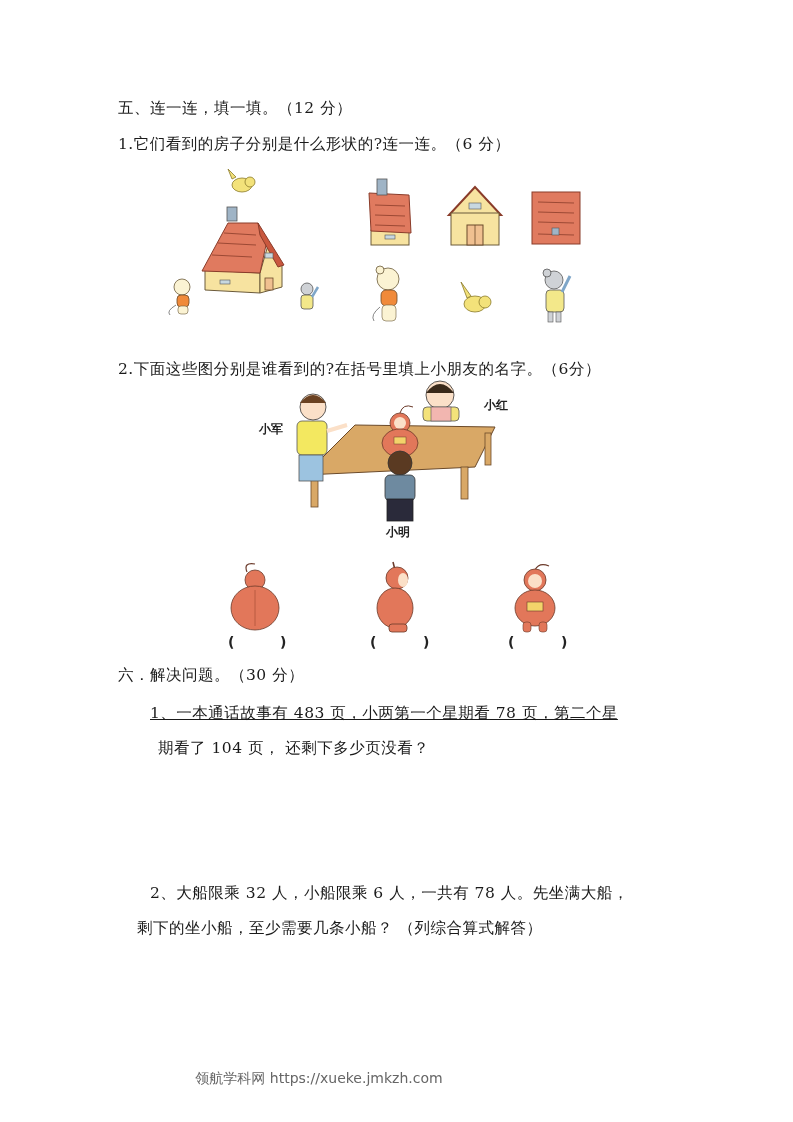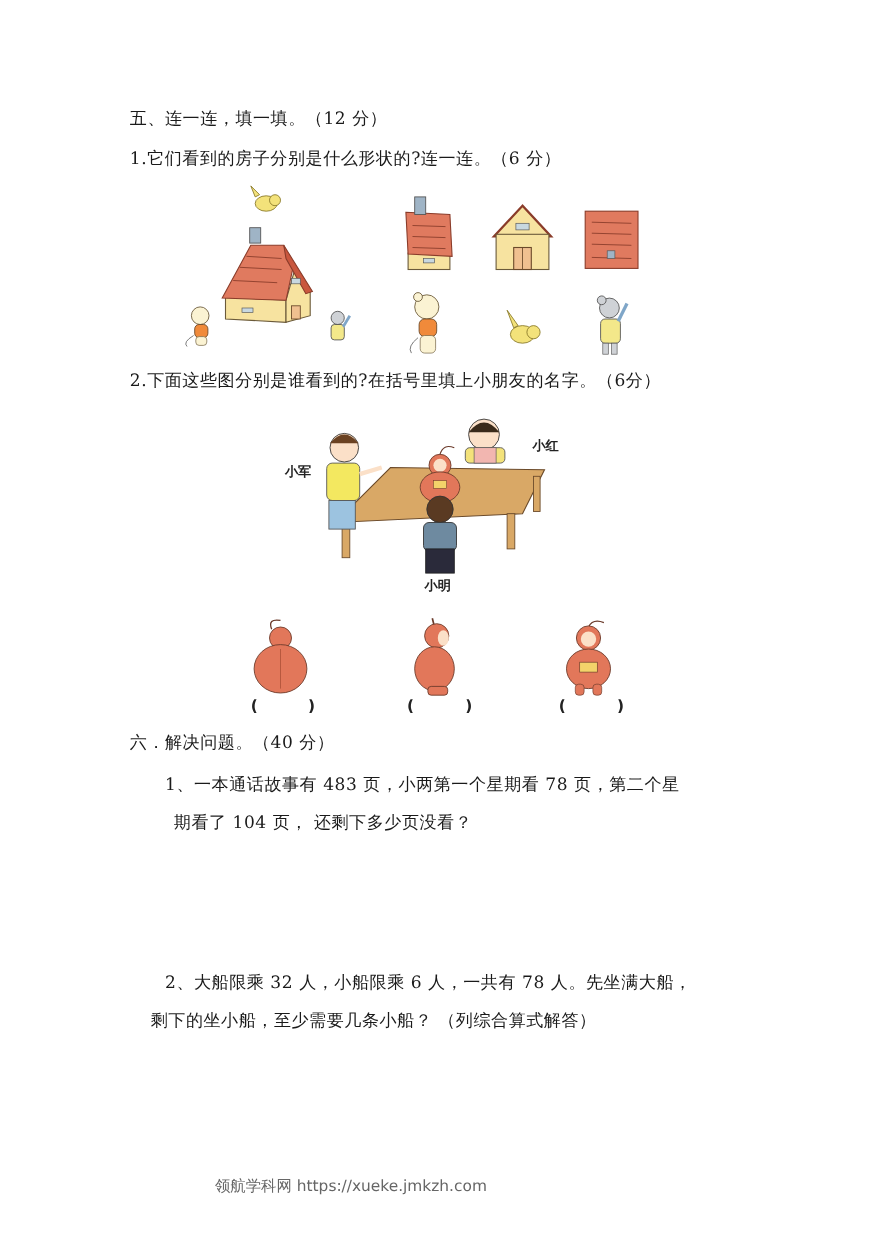--- a/index.html
+++ b/index.html
@@ -94,21 +94,21 @@
 </svg>
 <svg class="fig" style="left:540px; top:268px;" width="35" height="58" viewBox="0 0 35 58">
   <circle cx="14" cy="12" r="9" fill="#cfd2d6" stroke="#555" stroke-width="0.8"></circle>
   <circle cx="7" cy="5" r="4" fill="#cfd2d6" stroke="#555" stroke-width="0.8"></circle>
   <rect x="6" y="22" width="18" height="22" rx="4" fill="#f3e88a" stroke="#555" stroke-width="0.8"></rect>
   <line x1="22" y1="24" x2="30" y2="8" stroke="#7fa6c8" stroke-width="3"></line>
   <rect x="8" y="44" width="5" height="10" fill="#cfd2d6" stroke="#555" stroke-width="0.6"></rect>
   <rect x="16" y="44" width="5" height="10" fill="#cfd2d6" stroke="#555" stroke-width="0.6"></rect>
 </svg>
 
-<div class="txt" style="left:118px; top:336px;">2.下面这些图分别是谁看到的?在括号里填上小朋友的名字。（6分）</div>
+<div class="txt" style="left:118px; top:359px;">2.下面这些图分别是谁看到的?在括号里填上小朋友的名字。（6分）</div>
 
 <svg class="fig" style="left:285px; top:375px;" width="220" height="150" viewBox="0 0 220 150">
 
   <g>
     <circle cx="155" cy="20" r="14" fill="#fbe0c8" stroke="#333" stroke-width="0.8"></circle>
     <path d="M141 18 Q155 0 169 18" fill="#3a2a1a"></path>
     <rect x="138" y="32" width="36" height="14" rx="4" fill="#f3e27a" stroke="#555" stroke-width="0.8"></rect>
     <rect x="146" y="32" width="20" height="14" fill="#f2b6b0" stroke="#555" stroke-width="0.6"></rect>
   </g>
 
@@ -173,22 +173,22 @@
 <div style="position:absolute; left:238px; top:632px; width:40px; height:20px;"></div>
 
 <div class="paren" style="left:370px; top:634px;">(</div>
 <div class="paren" style="left:423px; top:634px;">)</div>
 <div style="position:absolute; left:380px; top:632px; width:40px; height:20px;"></div>
 
 <div class="paren" style="left:508px; top:634px;">(</div>
 <div class="paren" style="left:561px; top:634px;">)</div>
 <div style="position:absolute; left:518px; top:632px; width:40px; height:20px;"></div>
 
-<div class="txt" style="left:118px; top:665px;">六．解决问题。（40 分）</div>
-<div class="txt" style="left:150px; top:703px;">1、一本通话故事有 483 页，小两第一个星期看 78 页，第二个星</div>
+<div class="txt" style="left:118px; top:665px;">六．解决问题。（30 分）</div>
+<div class="txt" style="left:150px; top:703px;text-decoration:underline;">1、一本通话故事有 483 页，小两第一个星期看 78 页，第二个星</div>
 <div class="txt" style="left:118px; top:738px;margin-left:40px;">期看了 104 页， 还剩下多少页没看？</div>
 <div style="position:absolute; left:118px; top:765px; width:560px; height:100px;"></div>
 
 <div class="txt" style="left:150px; top:883px;">2、大船限乘 32 人，小船限乘 6 人，一共有 78 人。先坐满大船，</div>
 <div class="txt" style="left:137px; top:918px;">剩下的坐小船，至少需要几条小船？ （列综合算式解答）</div>
 <div style="position:absolute; left:118px; top:945px; width:560px; height:110px;"></div>
 
 <div class="footer">领航学科网 https://xueke.jmkzh.com</div>
 
 </body></html>

